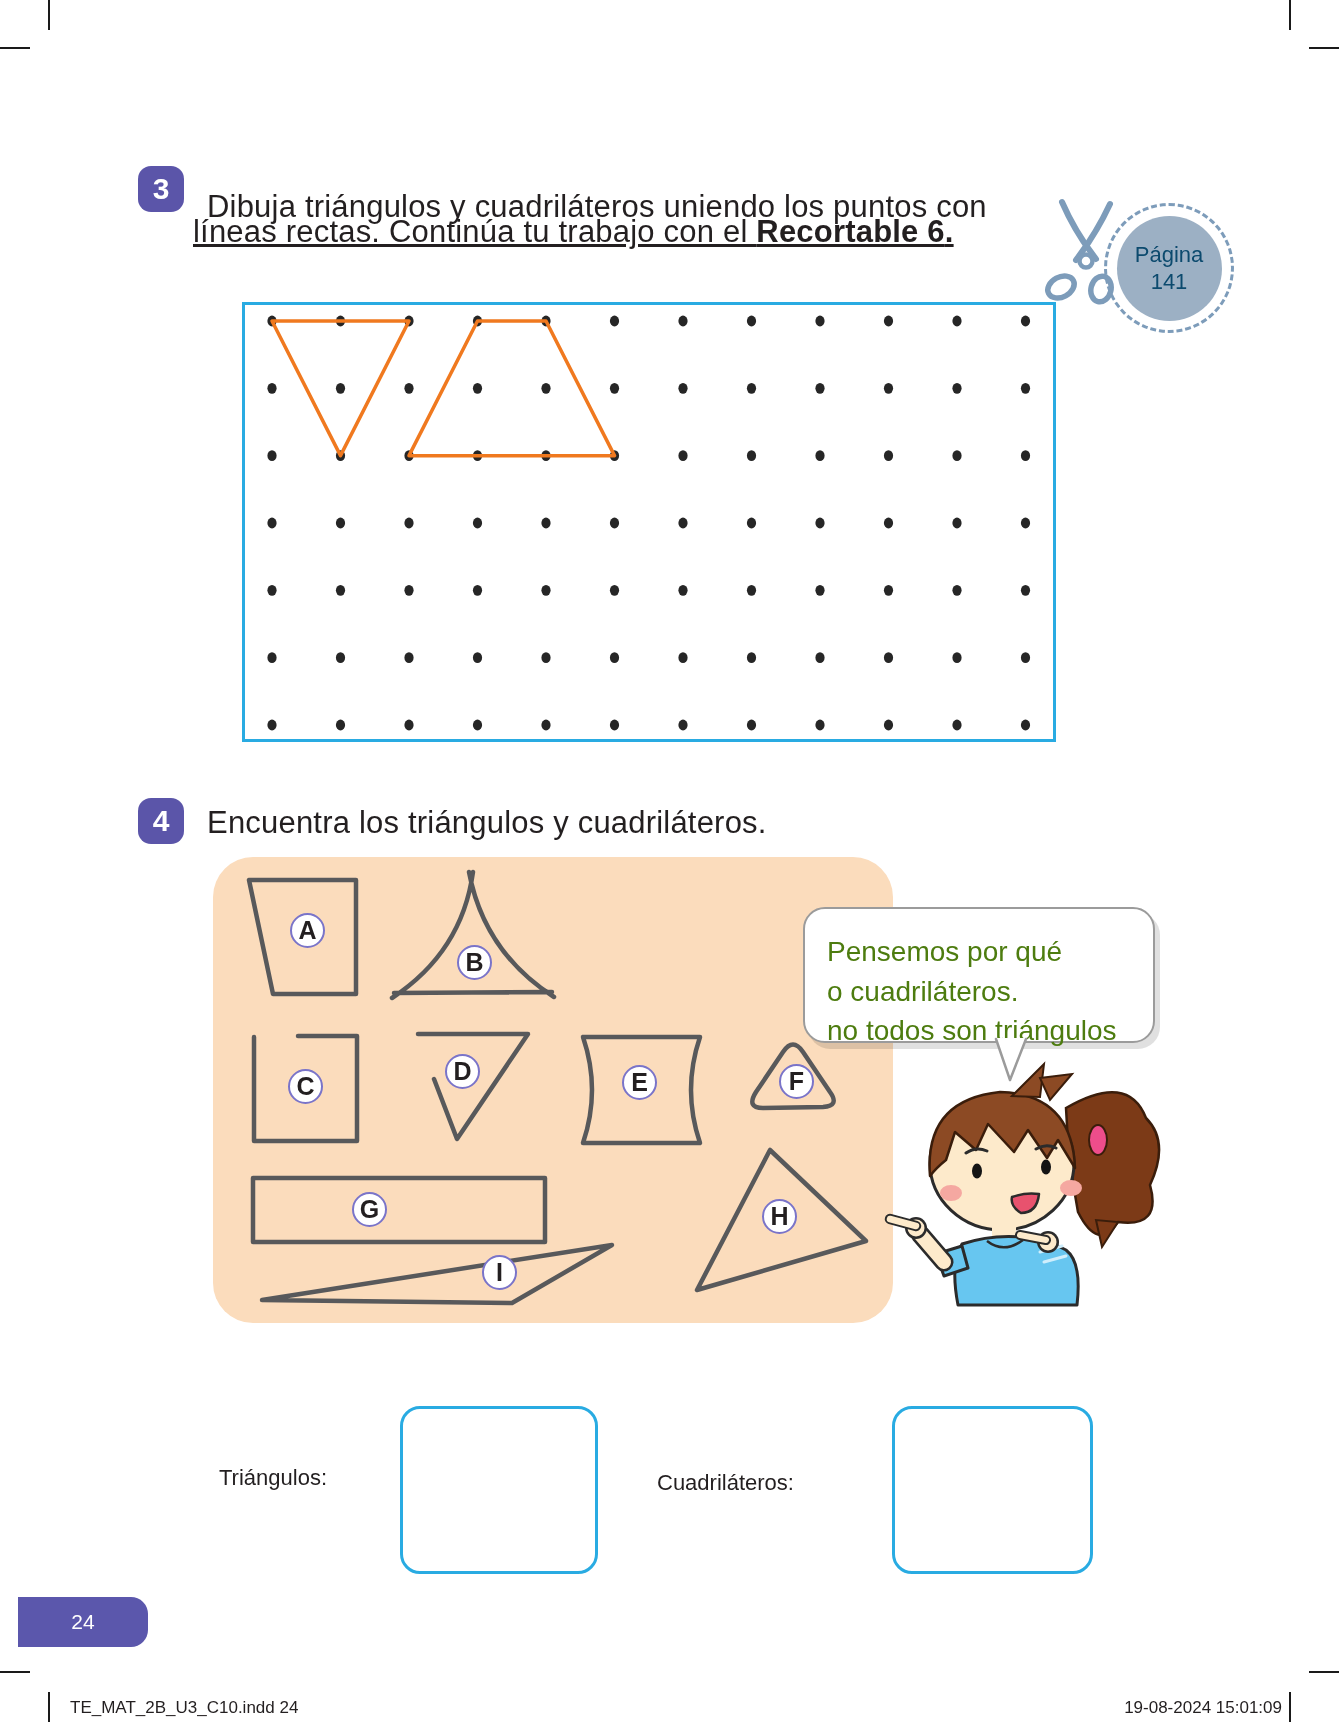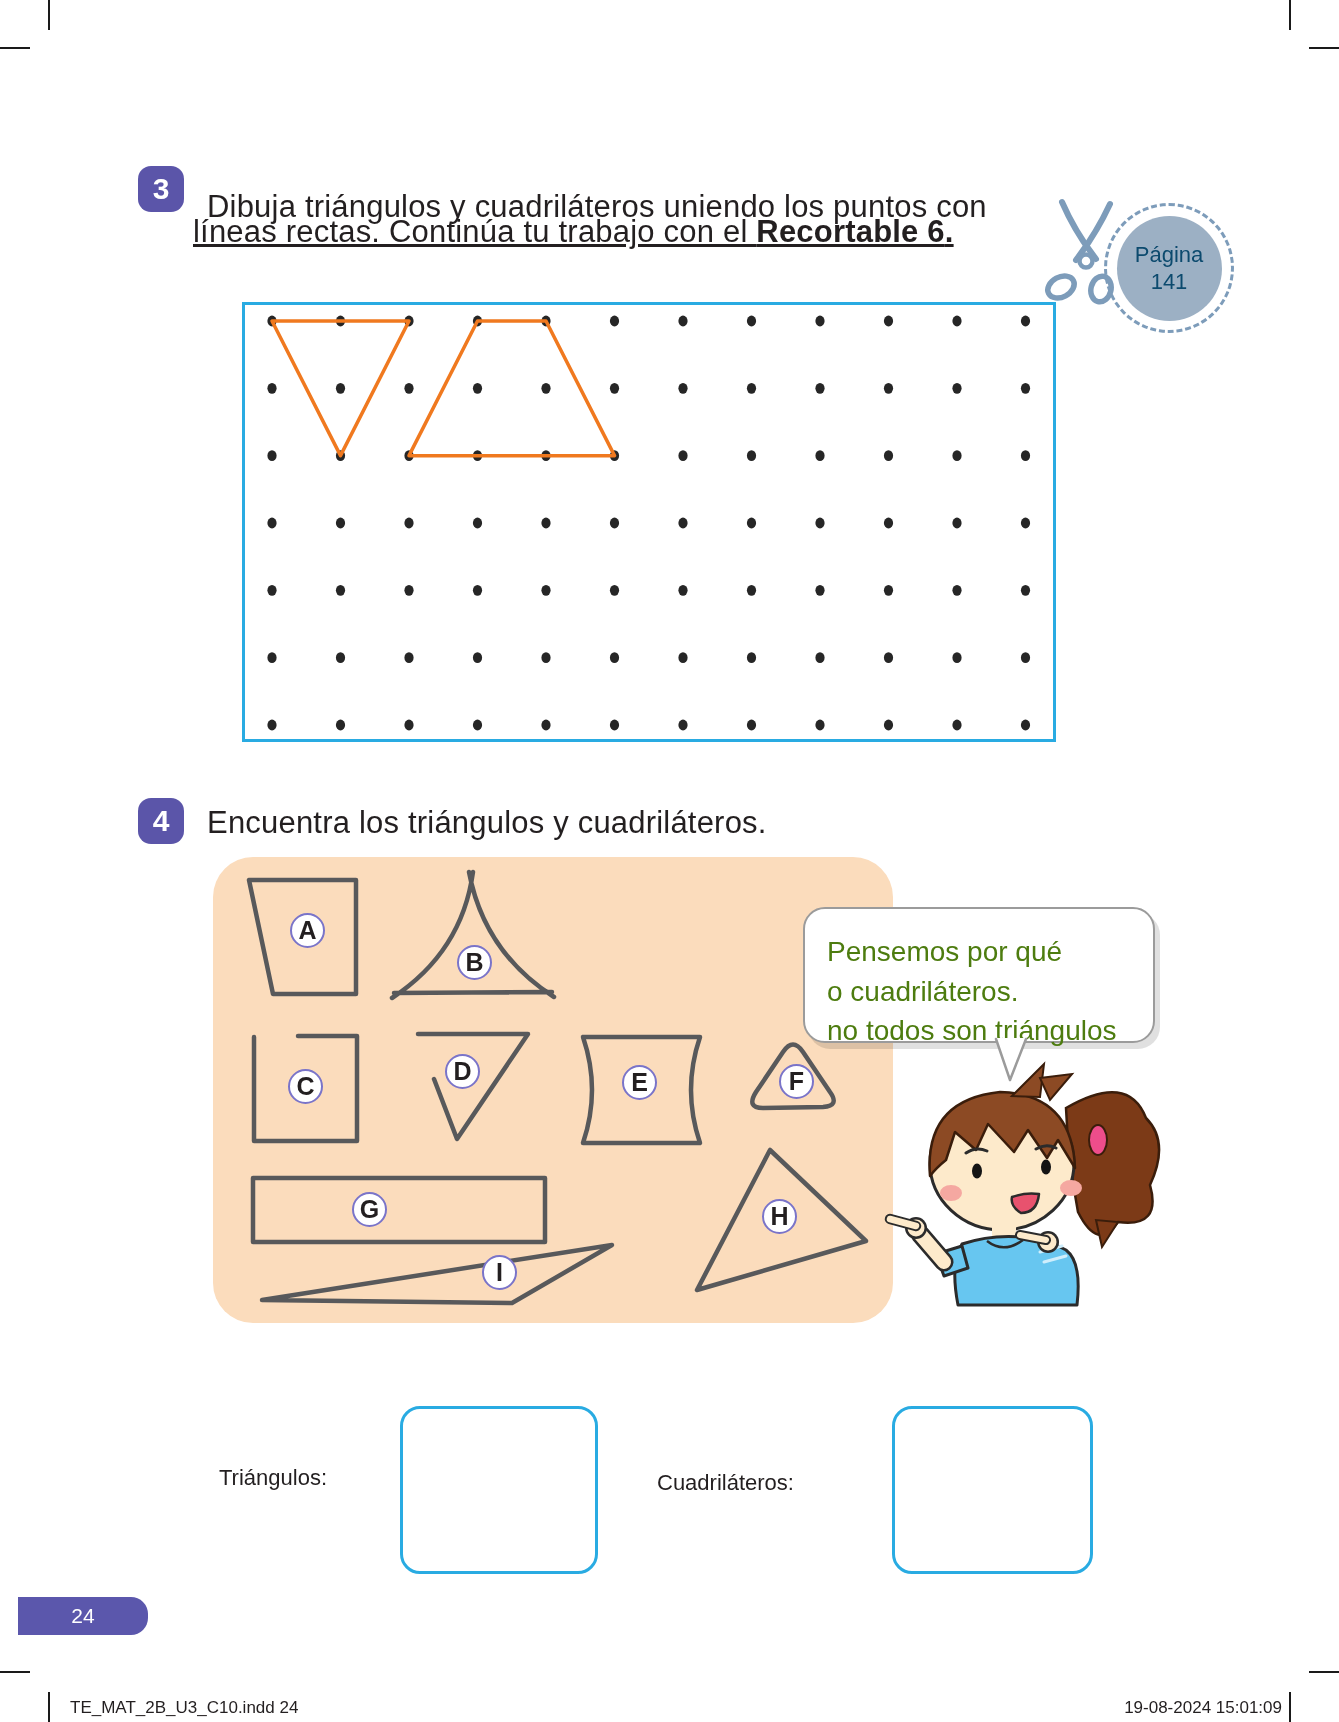--- a/index.html
+++ b/index.html
@@ -30,21 +30,21 @@
   
   #bubble{position:absolute;left:803px;top:907px;width:352px;height:136px;background:#fff;
           border:2.5px solid #9b9b9b;border-radius:22px;box-sizing:border-box;
           box-shadow:5px 6px 0 rgba(0,0,0,0.12);}
   #bubble-text{position:absolute;left:827px;top:919px;font-size:28px;line-height:39.5px;color:#4d7c0f;margin-top:13px;}
   
   .answer-label{position:absolute;font-size:22px;color:#231f20;}
   .answer-box{position:absolute;width:198px;height:168px;border:3px solid #29abe2;border-radius:20px;
               background:#fff;box-sizing:border-box;}
   
-  #pagebar{position:absolute;left:18px;top:1597px;width:130px;height:38px;background:#5b57ac;
+  #pagebar{position:absolute;left:18px;top:1597px;width:130px;height:50px;background:#5b57ac;
            border-radius:0 17px 17px 0;color:#fff;font-size:21px;display:flex;align-items:center;justify-content:center;}
   
   .footer{position:absolute;top:1698px;font-size:17px;color:#231f20;font-family:"Liberation Sans",sans-serif;}
   svg{display:block;}
 </style>
 </head>
 <body>
 
 <div id="page">
 

